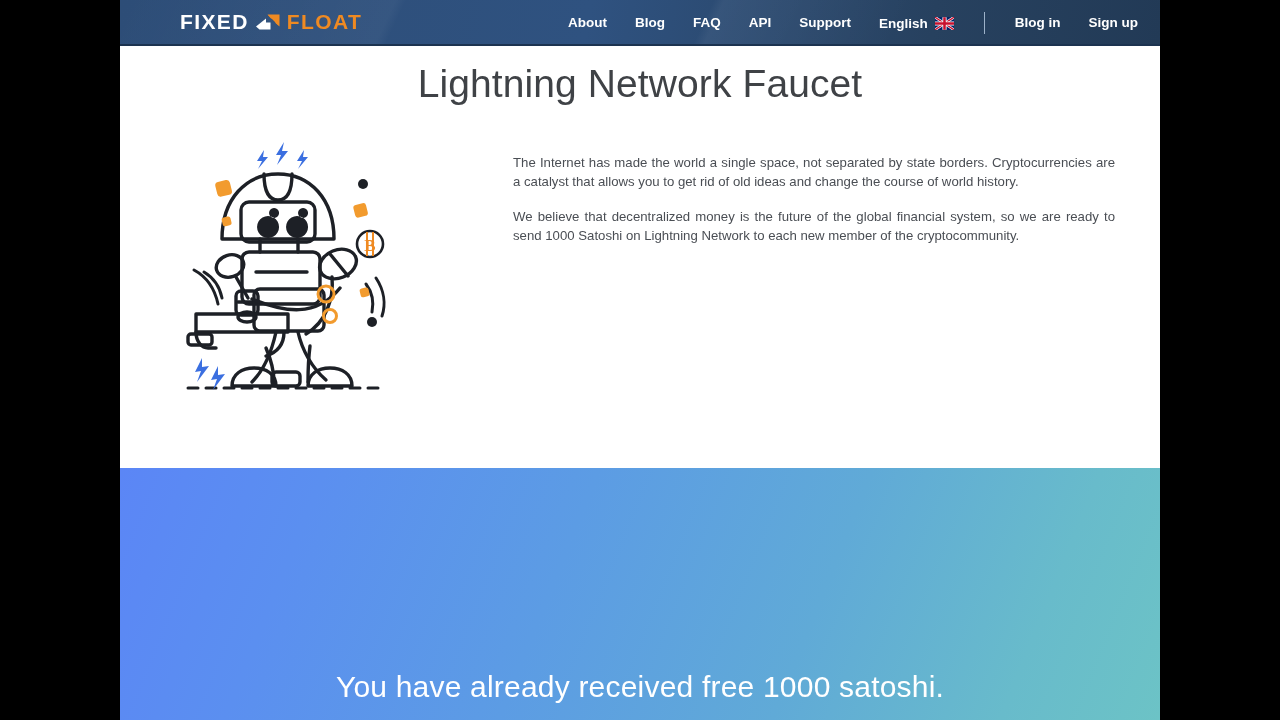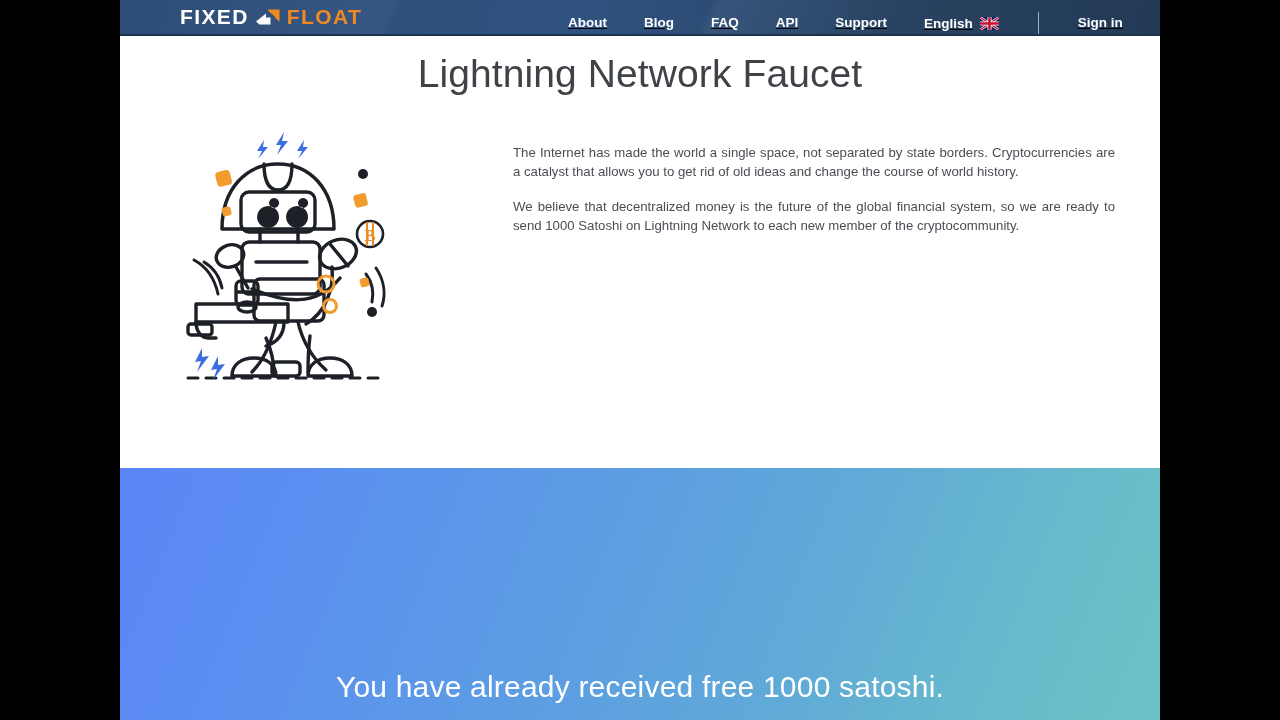--- a/index.html
+++ b/index.html
@@ -26,21 +26,21 @@
     top: 0;
     width: 1040px;
     height: 720px;
     background: #ffffff;
     overflow: hidden;
   }
 
   
   .site-header {
     position: relative;
-    height: 36px;
+    height: 46px;
     width: 100%;
     background: #2b4a72;
     background-image:
       linear-gradient(115deg,
         rgba(255,255,255,0.00) 0%,
         rgba(255,255,255,0.04) 26%,
         rgba(255,255,255,0.00) 27%,
         rgba(255,255,255,0.00) 56%,
         rgba(255,255,255,0.05) 57%,
         rgba(255,255,255,0.00) 75%),
@@ -77,22 +77,21 @@
   .logo-mark svg { display: block; }
 
   
   .nav {
     position: absolute;
     left: 434px;
     top: 0;
     height: 46px;
     display: flex;
     align-items: center;
-    gap: 9px;
-    text-decoration: underline;
+    gap: 0px;
   }
   .nav-link {
     color: #ffffff;
     font-size: 13.5px;
     font-weight: 700;
     text-decoration: none;
     padding: 0 14px;
     white-space: nowrap;
     line-height: 46px;
     cursor: pointer;
@@ -223,21 +222,21 @@
               <path d="M0,0 L60,40 M60,0 L0,40" stroke="#ffffff" stroke-width="8"></path>
               <path d="M0,0 L60,40 M60,0 L0,40" stroke="#C8102E" stroke-width="4"></path>
               <path d="M30,0 V40 M0,20 H60" stroke="#ffffff" stroke-width="13"></path>
               <path d="M30,0 V40 M0,20 H60" stroke="#C8102E" stroke-width="8"></path>
             </svg>
           </span>
         </div>
 
         <span class="nav-divider"></span>
 
-        <a class="nav-link">Sign in</a>
+        <a class="nav-link">Blog in</a>
         <a class="nav-link">Sign up</a>
       </nav>
     </div>
 
     <div class="main">
 
       <h1 class="page-title">Lightning Network Faucet</h1>
 
       <div class="content-row">
 

